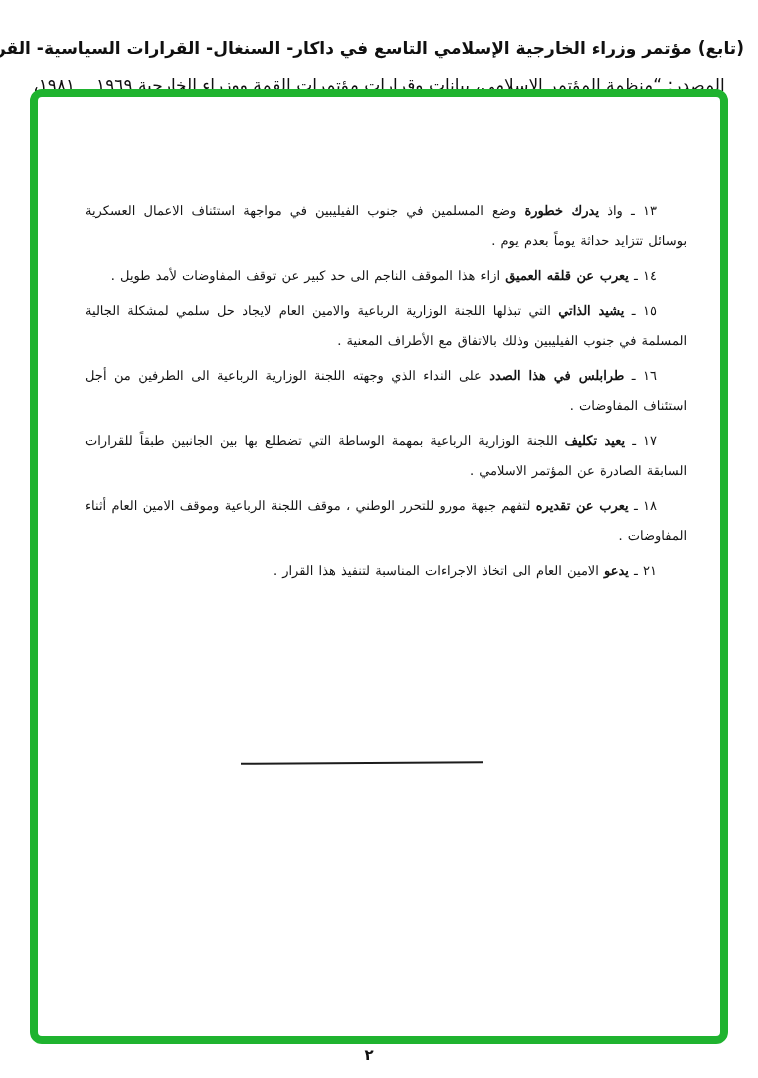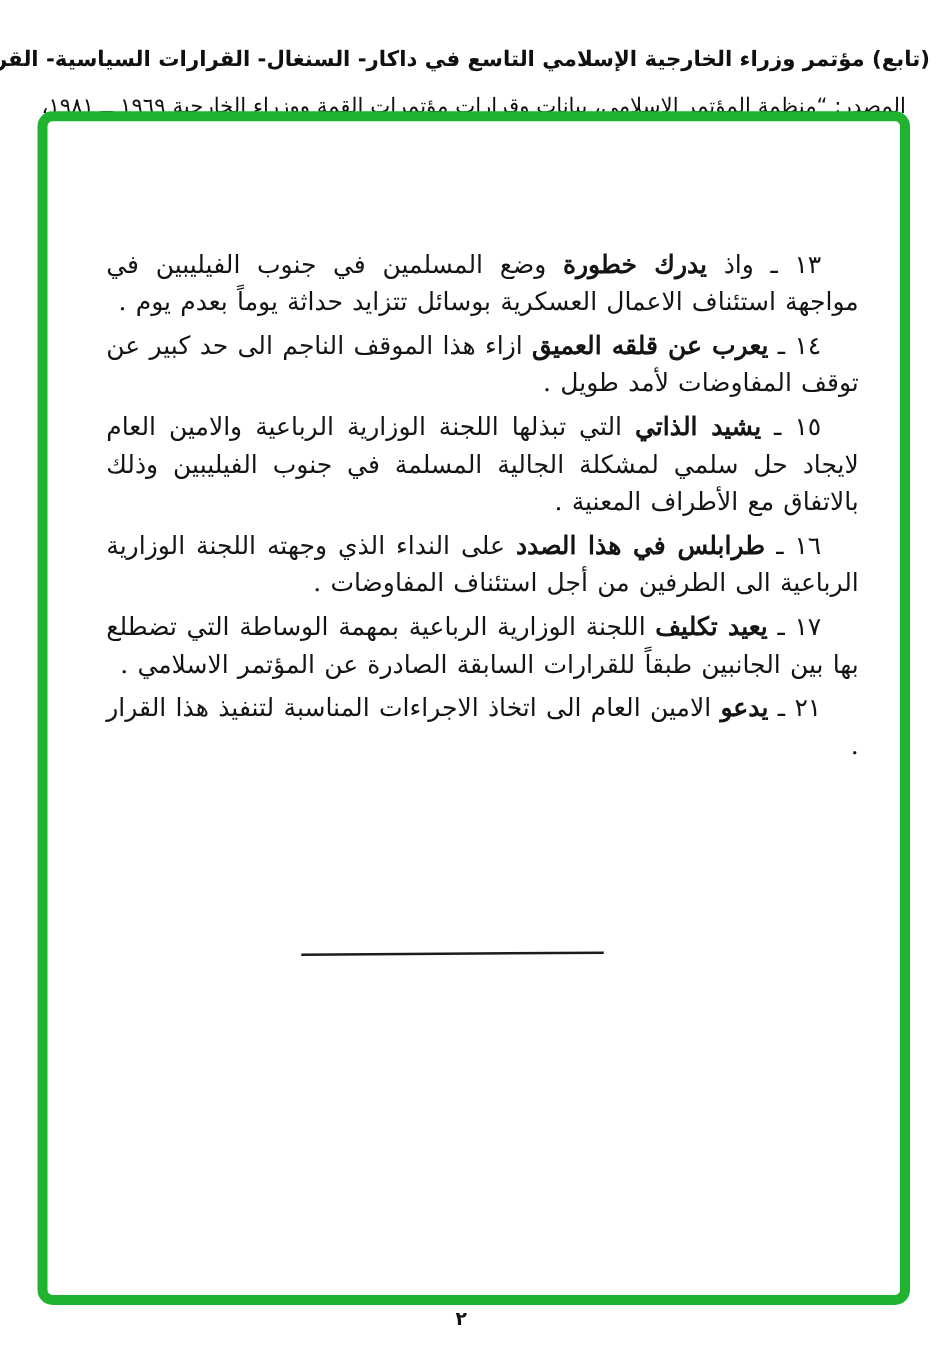--- a/index.html
+++ b/index.html
@@ -59,21 +59,21 @@
   .doc-content {
     position: absolute;
     left: 85px;
     right: 71px;
     top: 196px;
     direction: rtl;
     text-align: justify;
   }
   .doc-content p.para {
     margin: 0 0 5px 0;
-    font-size: 20px;
+    font-size: 13px;
     line-height: 30px;
     text-indent: 30px; 
     word-spacing: 1px;
   }
   .doc-content .para-lead {
     font-weight: 700;
   }
 
   
   .separator-line {
@@ -114,20 +114,21 @@
   <p class="para"><span>١٣ ـ </span><span>واذ </span><span class="para-lead">يدرك خطورة</span><span> وضع المسلمين في جنوب الفيليبين  في مواجهة استئناف الاعمال العسكرية بوسائل تتزايد حداثة يوماً بعدم يوم .</span></p>
 
   <p class="para"><span>١٤ ـ </span><span></span><span class="para-lead">يعرب عن قلقه العميق</span><span> ازاء هذا الموقف الناجم الى حد كبير عن توقف المفاوضات لأمد طويل .</span></p>
 
   <p class="para"><span>١٥ ـ </span><span></span><span class="para-lead">يشيد الذاتي</span><span> التي تبذلها اللجنة الوزارية الرباعية والامين العام لايجاد حل سلمي لمشكلة الجالية المسلمة في جنوب الفيليبين وذلك بالاتفاق مع الأطراف المعنية .</span></p>
 
   <p class="para"><span>١٦ ـ </span><span></span><span class="para-lead">طرابلس في هذا الصدد</span><span> على النداء الذي وجهته اللجنة الوزارية الرباعية الى الطرفين من أجل استئناف المفاوضات .</span></p>
 
   <p class="para"><span>١٧ ـ </span><span></span><span class="para-lead">يعيد تكليف</span><span> اللجنة الوزارية الرباعية بمهمة الوساطة التي تضطلع بها بين الجانبين طبقاً للقرارات السابقة الصادرة عن المؤتمر الاسلامي .</span></p>
 
+  <p class="para"><span>١٨ ـ </span><span></span><span class="para-lead">يعرب عن تقديره</span><span> لتفهم جبهة مورو للتحرر الوطني ، موقف اللجنة الرباعية وموقف الامين العام أثناء المفاوضات .</span></p>
 
 
 
   <p class="para"><span>٢١ ـ </span><span></span><span class="para-lead">يدعو</span><span> الامين العام الى اتخاذ الاجراءات المناسبة لتنفيذ هذا القرار .</span></p>
 
 </div>
 
 <div class="separator-line"></div>
 
 <div class="page-number">٢</div>

